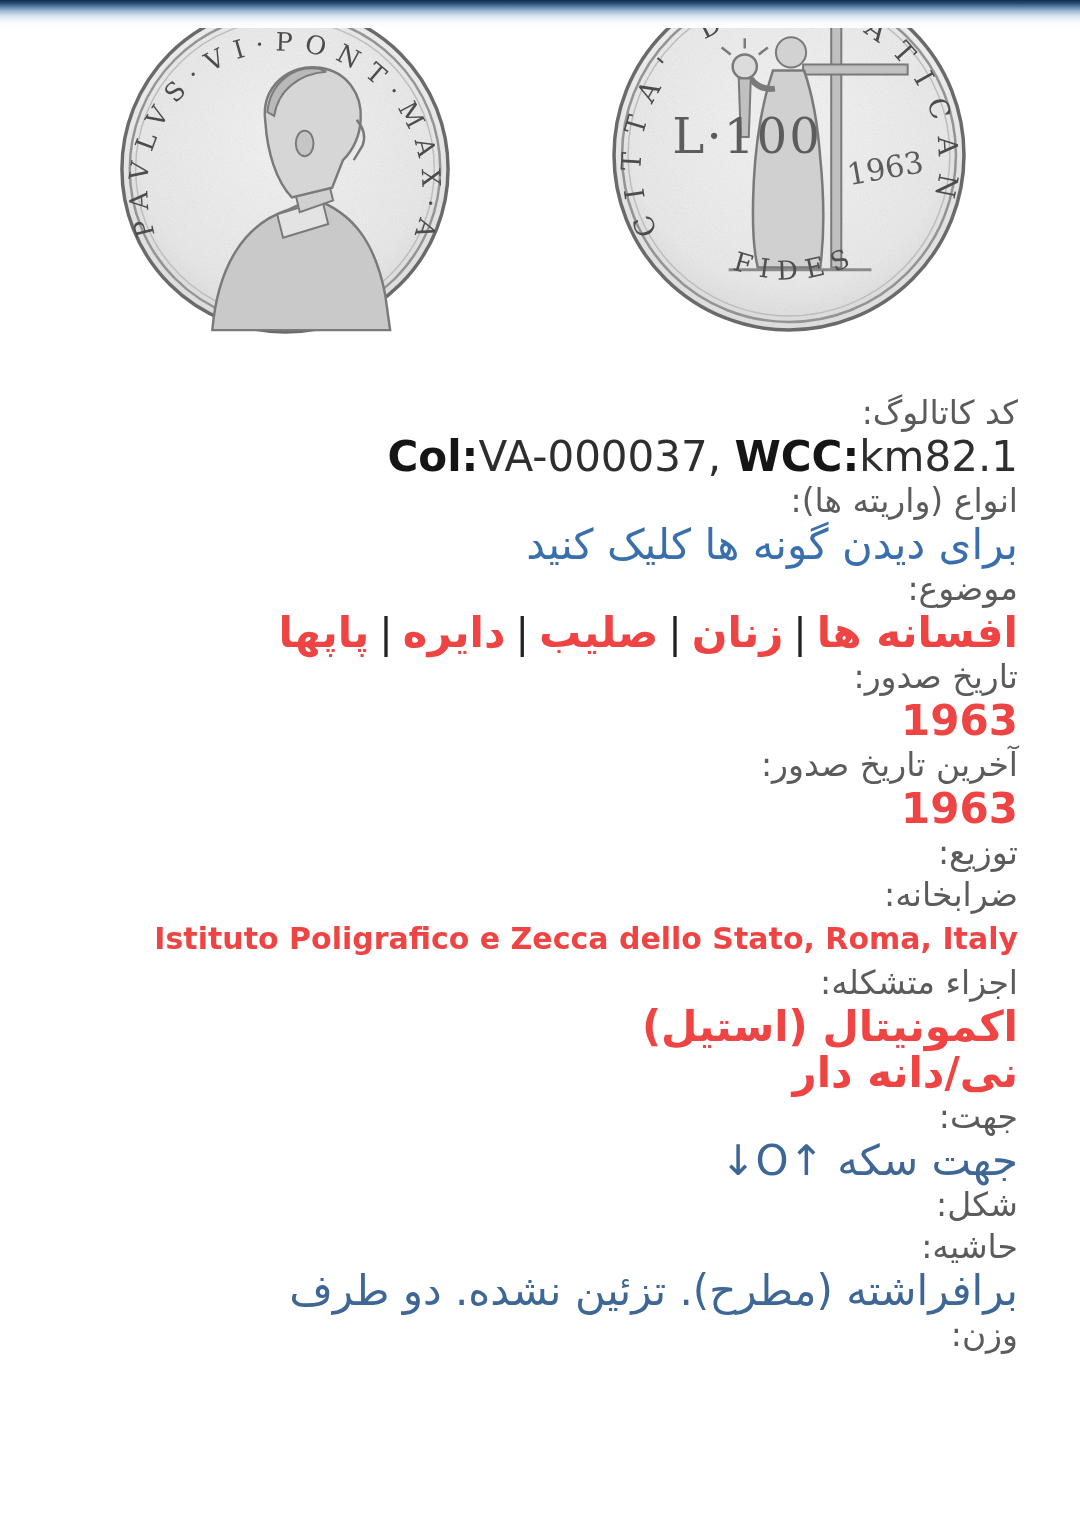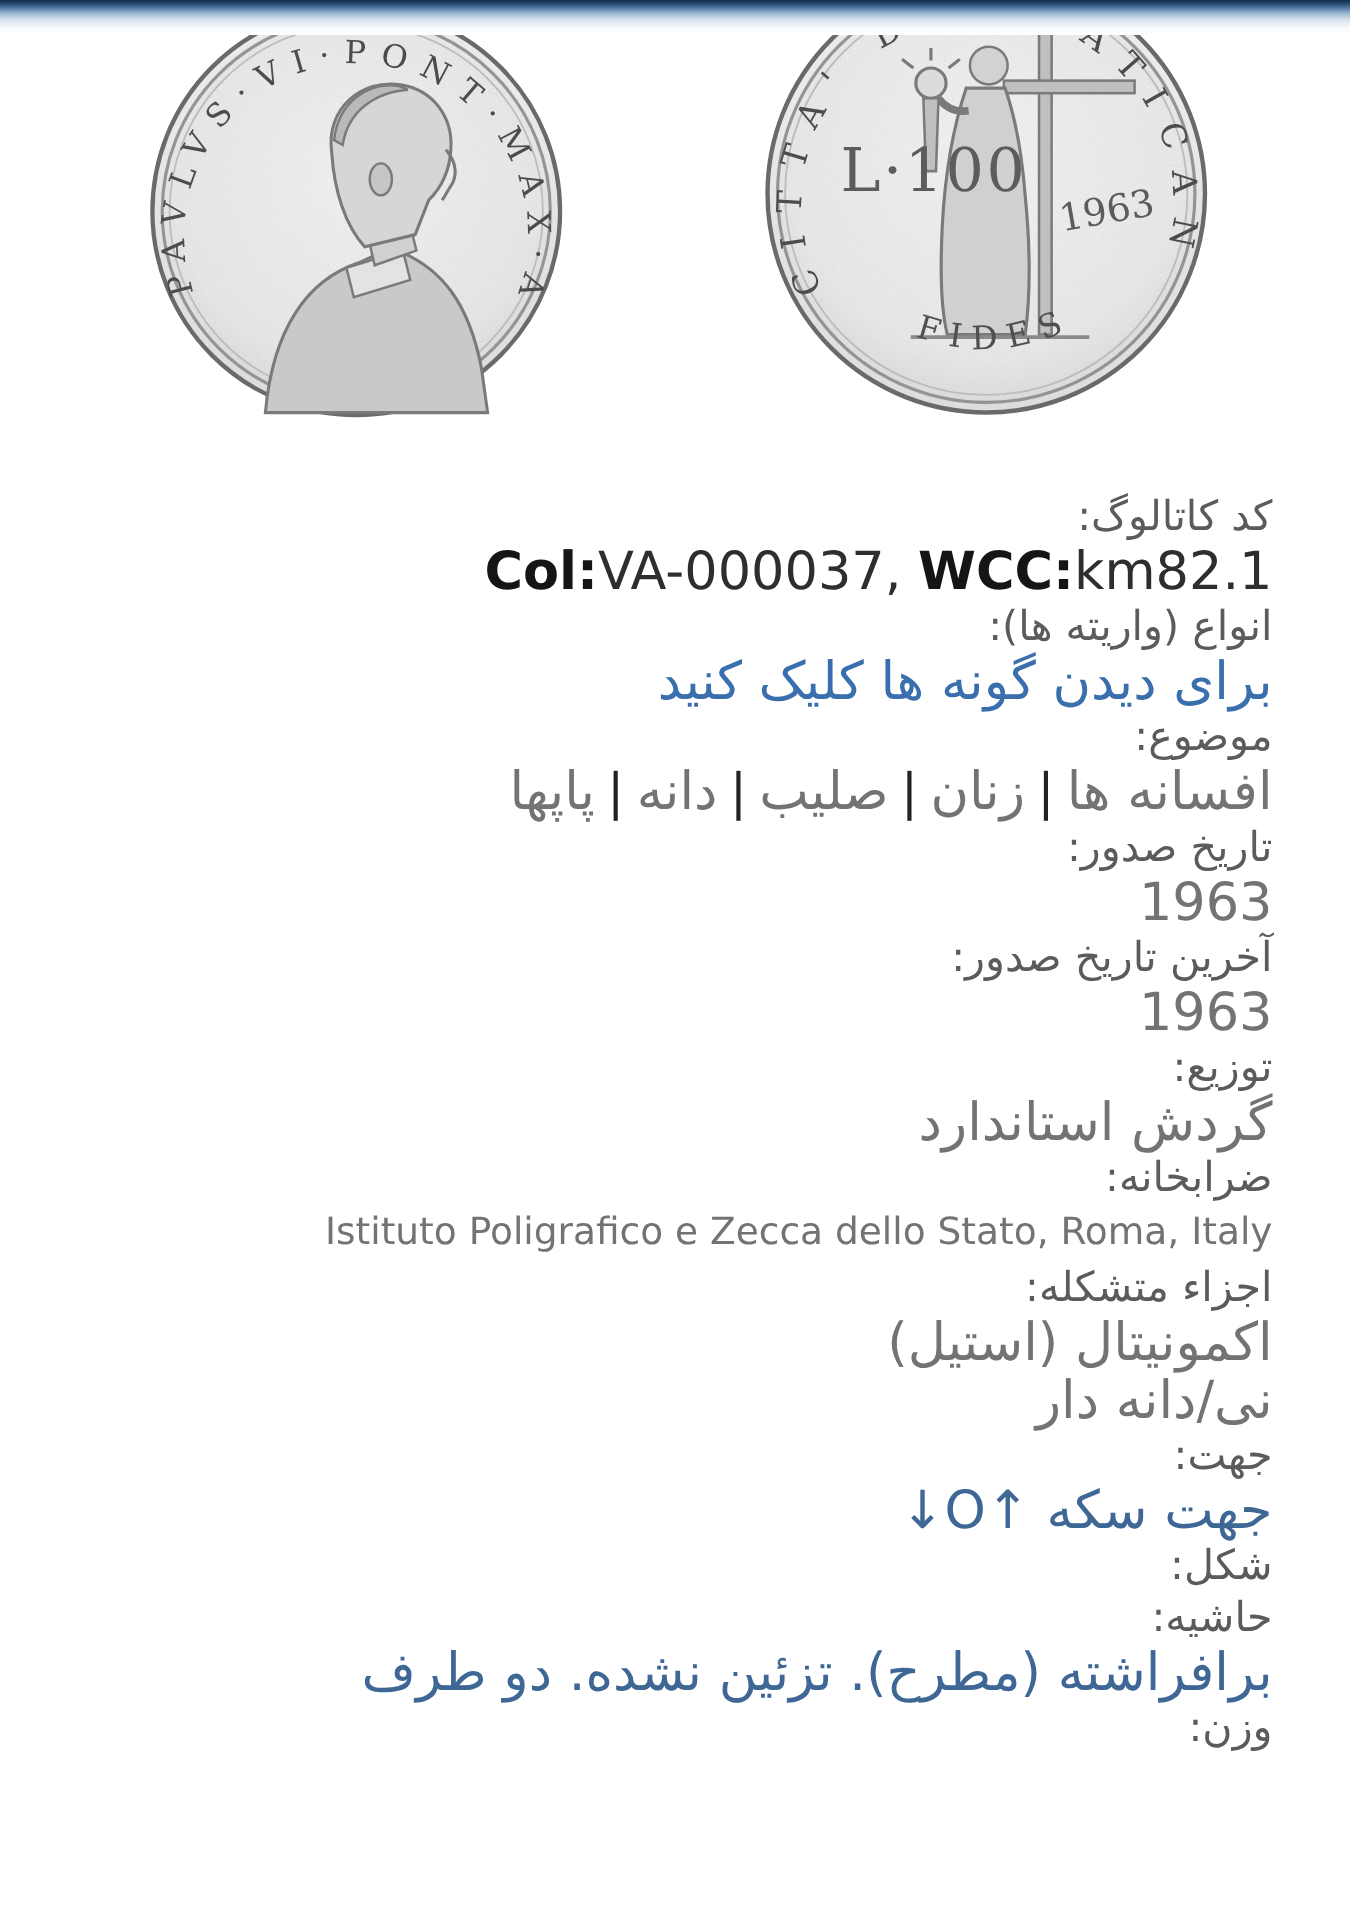--- a/index.html
+++ b/index.html
@@ -9,21 +9,21 @@
     background:linear-gradient(to bottom,#0f2c4e 0px,#27496f 3px,#5d83ab 7px,#9fb9d3 11px,
                #d9e3ee 16px,#f7fafc 22px,#ffffff 28px);}
   .coins{position:relative;height:356px;overflow:hidden;}
   .coin{position:absolute;}
   .coin.obverse{left:118px;top:-26px;width:334px;height:334px;}
   .coin.reverse{left:610px;top:-52px;width:358px;height:358px;}
   svg text{font-family:"DejaVu Serif",serif;}
   .info{direction:rtl;text-align:right;padding:8px 62px 0 40px;margin-left:48px;}
   .label{font-size:33px;line-height:42px;color:#5b5b5b;}
   .value{font-size:42px;line-height:46px;color:#3e6795;}
-  .value a{color:#737373;text-decoration:none;cursor:pointer;}
+  .value a{color:#ef4444;text-decoration:none;cursor:pointer;font-weight:bold;}
   .value.varieties a{font-weight:normal;color:#3a6fae;}
   .value.catalog{color:#2e2e2e;}
   .value.catalog b{color:#151515;}
   .value.mint{font-size:30px;line-height:46px;}
   .sep{color:#222;padding:0 10px;font-size:40px;}
   .ltr{direction:ltr;unicode-bidi:embed;text-align:center;}
 </style>
 </head>
 <body>
 
@@ -111,37 +111,34 @@
       <span class="ltr" dir="ltr"><b>Col:</b><span>VA-000037, </span><b>WCC:</b><span>km82.1</span></span>
     </div>
 
     <div class="label">انواع (واریته ها):</div>
     <div class="value varieties">
       <a>برای دیدن گونه ها کلیک کنید</a>
     </div>
 
     <div class="label">موضوع:</div>
     <div class="value">
-      <a>افسانه ها</a><span class="sep">|</span><a>زنان</a><span class="sep">|</span><a>صلیب</a><span class="sep">|</span><a>دانه</a><span class="sep">|</span><a>پاپها</a>
+      <a>افسانه ها</a><span class="sep">|</span><a>زنان</a><span class="sep">|</span><a>صلیب</a><span class="sep">|</span><a>دایره</a><span class="sep">|</span><a>پاپها</a>
     </div>
 
     <div class="label">تاریخ صدور:</div>
     <div class="value">
       <a>1963</a>
     </div>
 
     <div class="label">آخرین تاریخ صدور:</div>
     <div class="value">
       <a>1963</a>
     </div>
 
     <div class="label">توزیع:</div>
-    <div class="value">
-      <a>گردش استاندارد</a>
-    </div>
 
     <div class="label">ضرابخانه:</div>
     <div class="value mint">
       <a>Istituto Poligrafico e Zecca dello Stato, Roma, Italy</a>
     </div>
 
     <div class="label">اجزاء متشکله:</div>
     <div class="value">
       <a>اکمونیتال (استیل)</a>
     </div>

